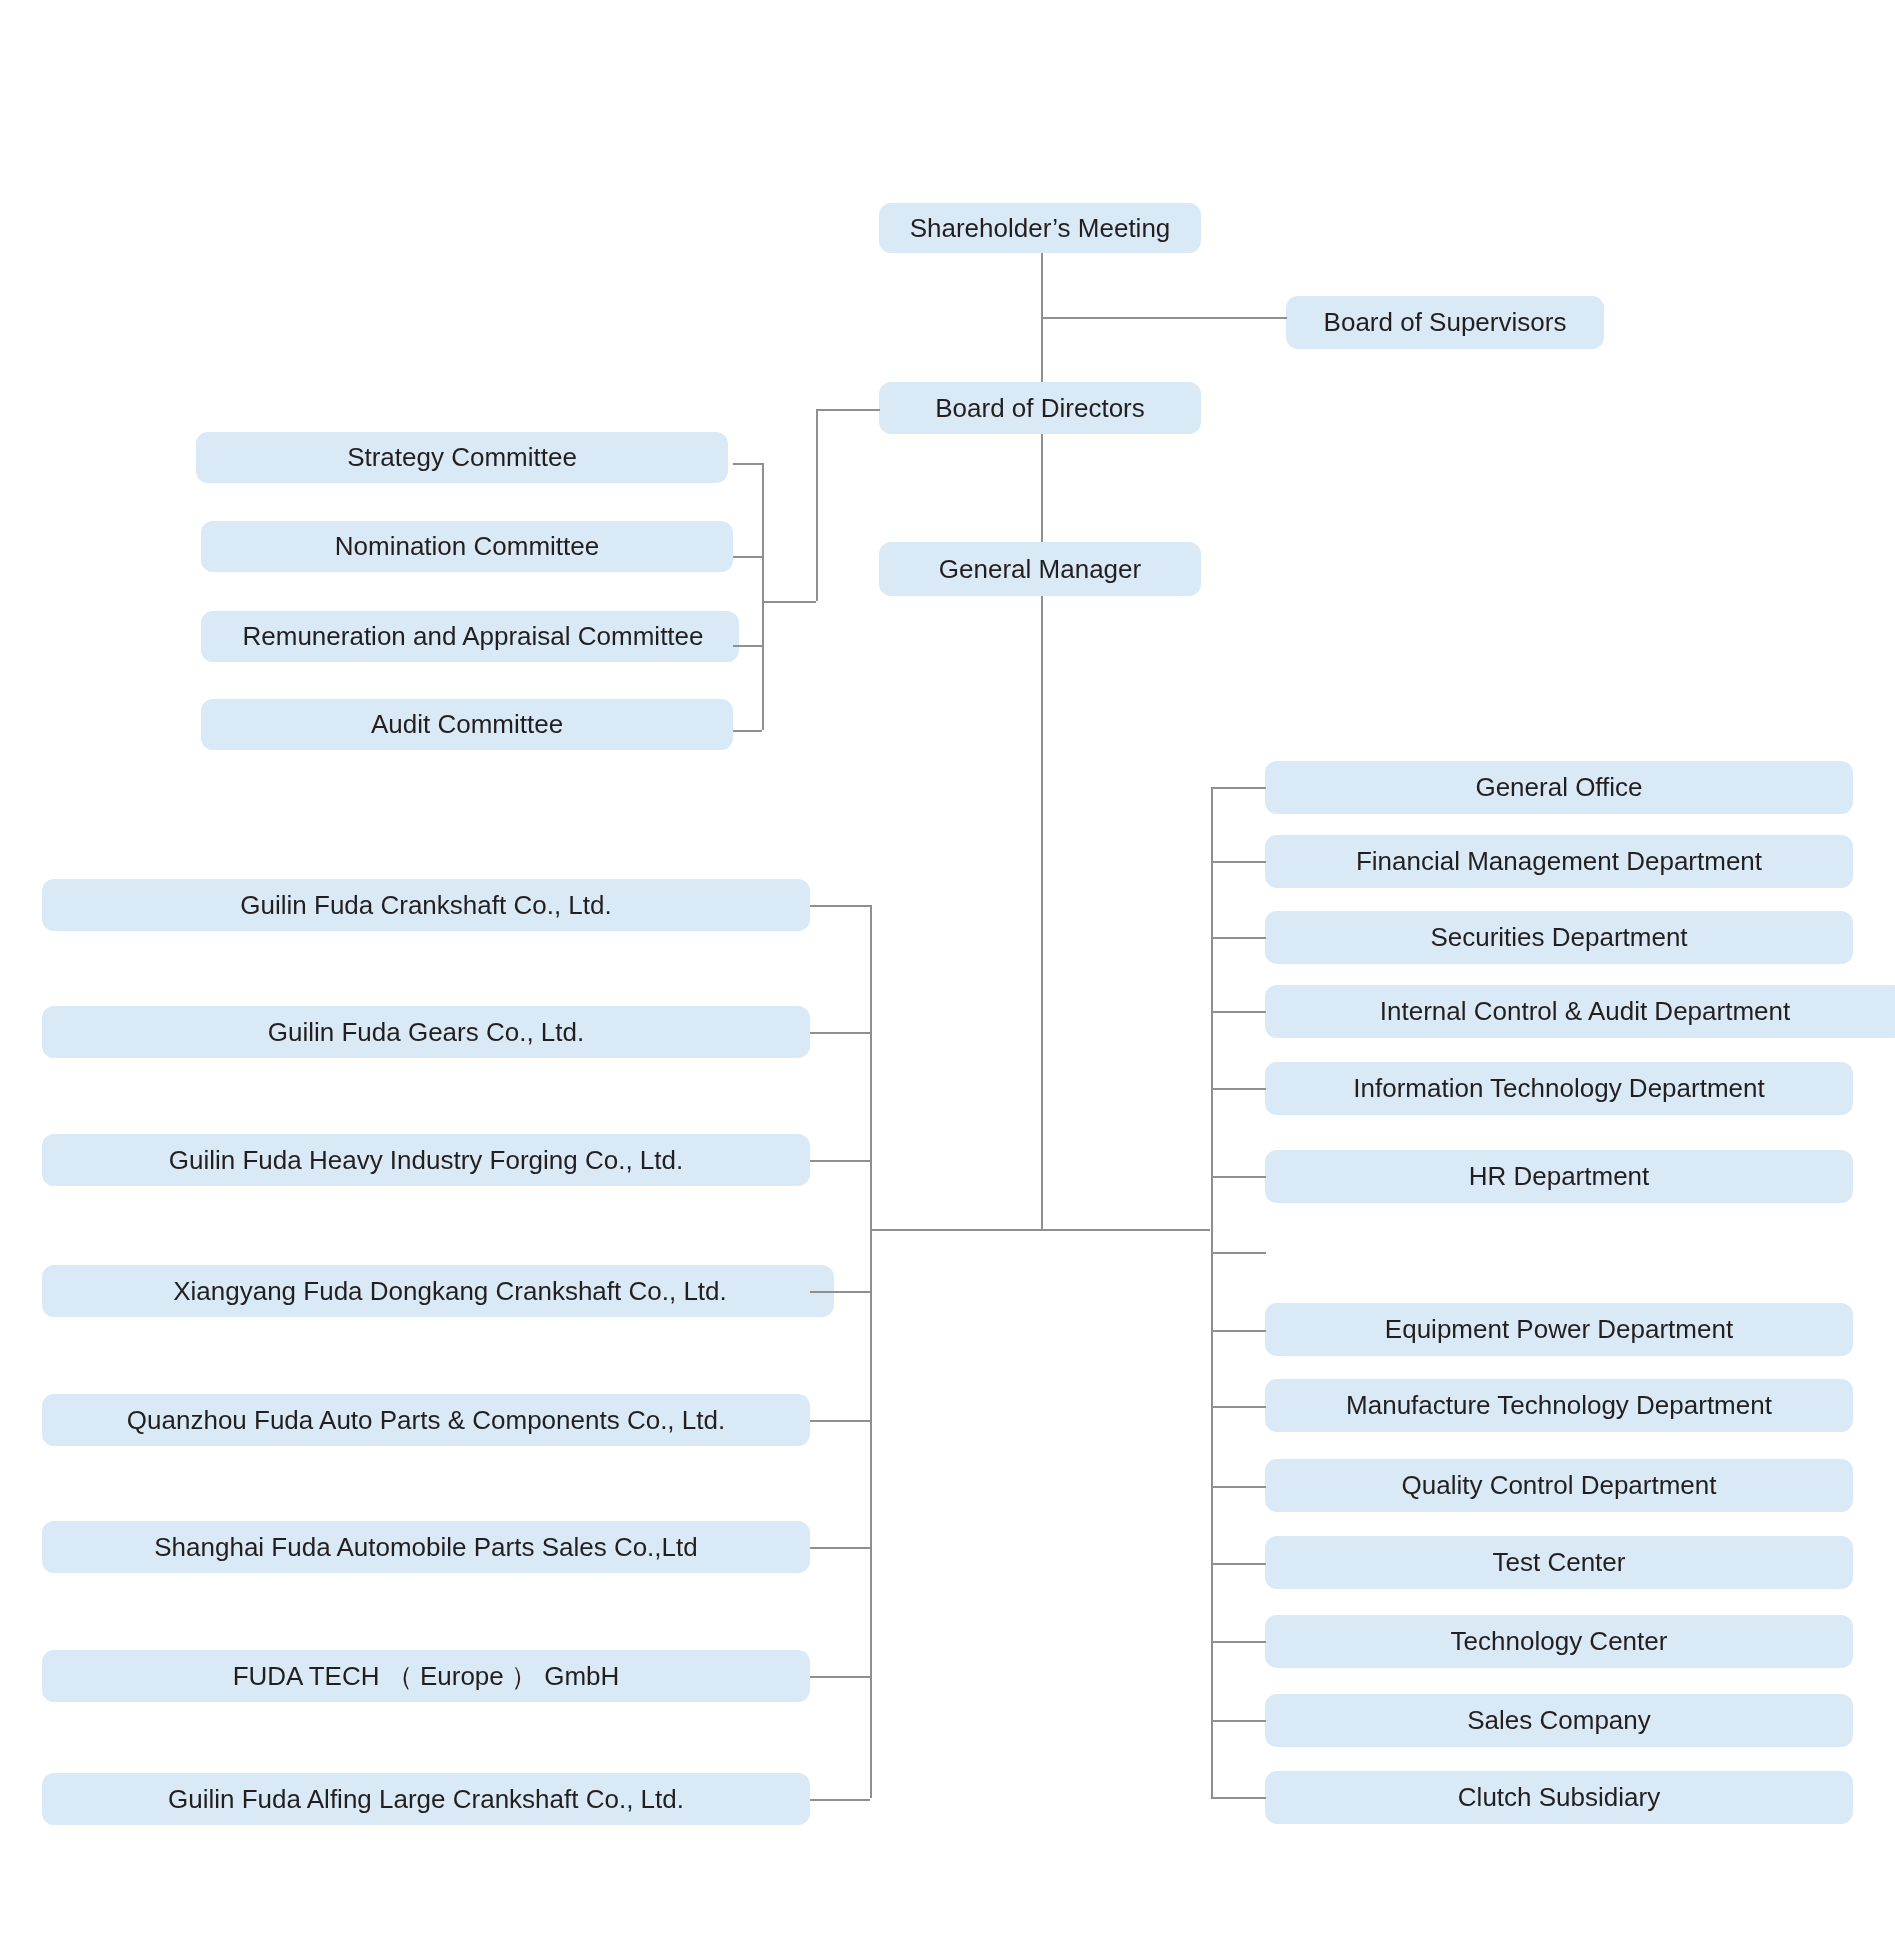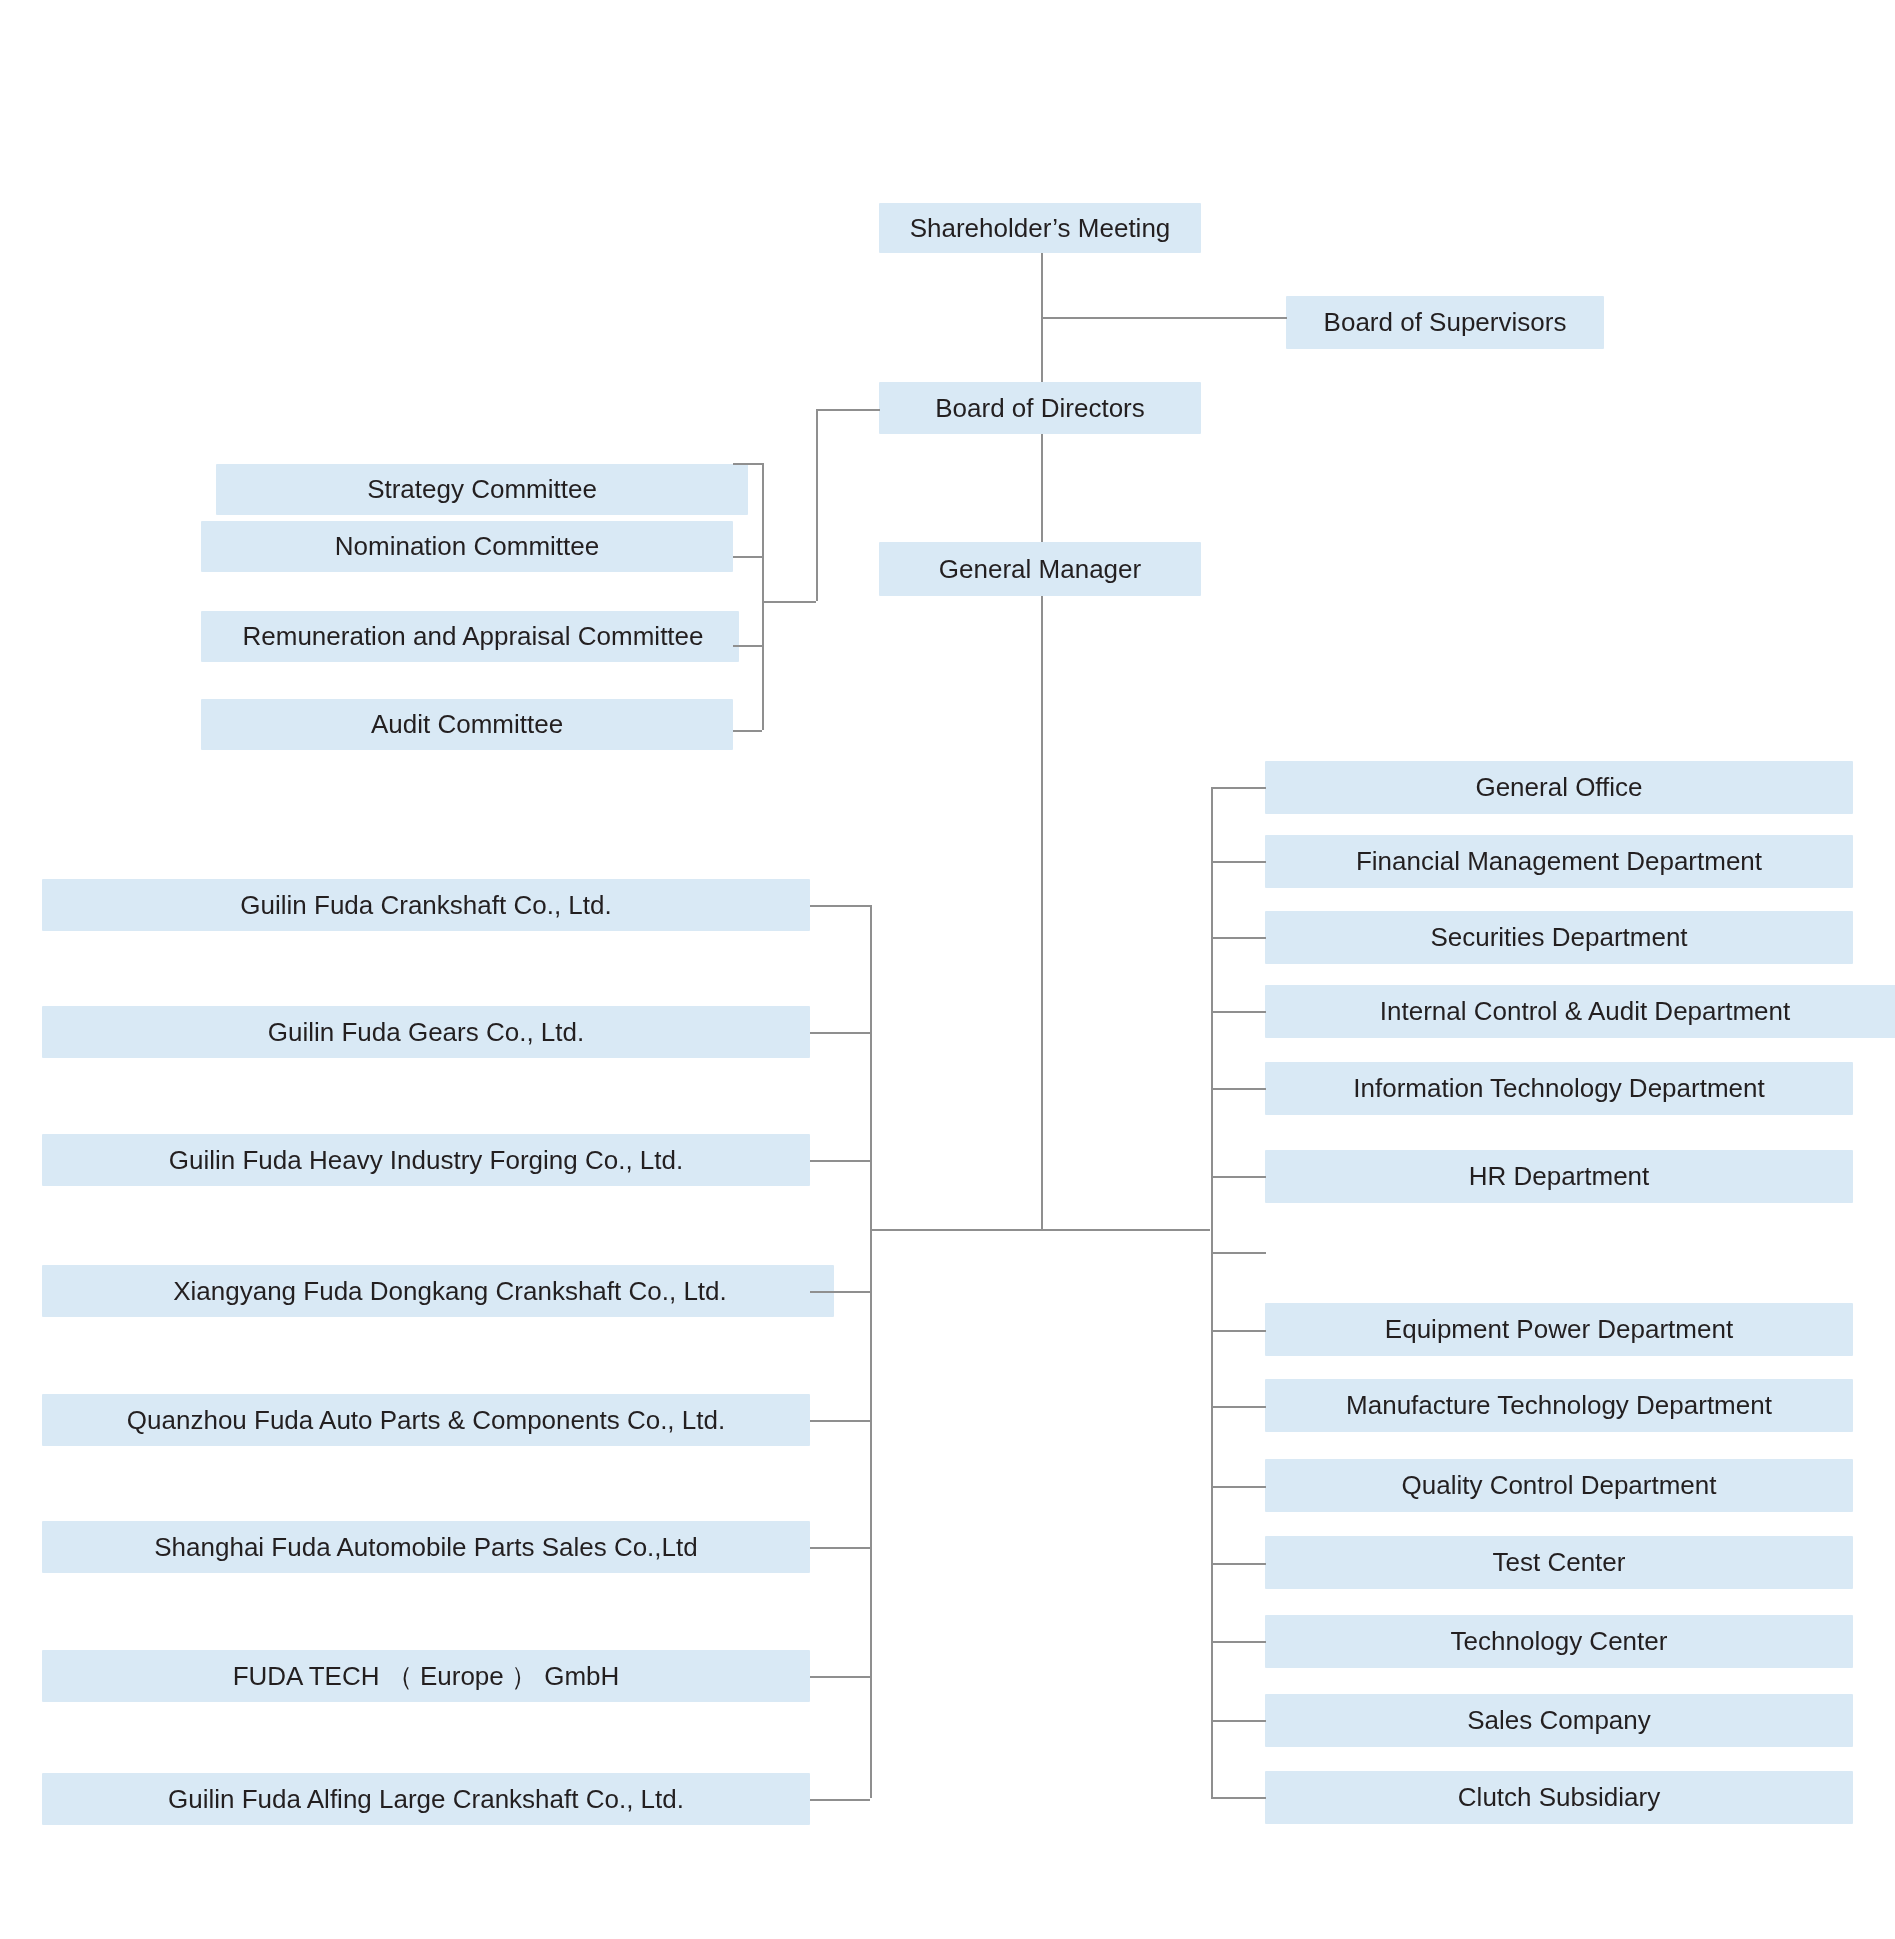--- a/index.html
+++ b/index.html
@@ -11,21 +11,21 @@
   #canvas {
     position: relative;
     width: 1896px;
     height: 1939px;
     background: var(--bg, #ffffff);
     overflow: hidden;
   }
   .node {
     position: absolute;
     background: var(--box-fill, #d9e9f5);
-    border-radius: 1px;
+    border-radius: 12px;
     display: flex;
     align-items: center;
     justify-content: center;
     text-align: left;
     color: var(--text-color, #231f20);
     font-size: 26px;
     line-height: 1.1;
     white-space: nowrap;
   }
   .edge {
@@ -34,21 +34,21 @@
   }
 </style>
 </head>
 <body>
 
 <div id="canvas" style="--bg: #ffffff; --box-fill: #d9e9f5; --line-color: #8f8f8f; --text-color: #231f20;">
     <div class="node" style="left: 879px; top: 203px; width: 322px; height: 50px;">Shareholder’s Meeting</div>
     <div class="node" style="left: 1286px; top: 296px; width: 318px; height: 53px;">Board of Supervisors</div>
     <div class="node" style="left: 879px; top: 382px; width: 322px; height: 52px;">Board of Directors</div>
     <div class="node" style="left: 879px; top: 542px; width: 322px; height: 54px;">General Manager</div>
-    <div class="node" style="left: 216px; top: 432px; width: 532px; height: 51px; margin-top: 32px;">Strategy Committee</div>
+    <div class="node" style="left: 196px; top: 432px; width: 532px; height: 51px;">Strategy Committee</div>
     <div class="node" style="left: 201px; top: 521px; width: 532px; height: 51px;">Nomination Committee</div>
     <div class="node" style="left: 201px; top: 611px; width: 532px; height: 51px; padding-left: 6px;">Remuneration and Appraisal Committee</div>
     <div class="node" style="left: 201px; top: 699px; width: 532px; height: 51px;">Audit Committee</div>
     <div class="node" style="left: 42px; top: 879px; width: 768px; height: 52px;">Guilin Fuda Crankshaft Co., Ltd.</div>
     <div class="node" style="left: 42px; top: 1006px; width: 768px; height: 52px;">Guilin Fuda Gears Co., Ltd.</div>
     <div class="node" style="left: 42px; top: 1134px; width: 768px; height: 52px;">Guilin Fuda Heavy Industry Forging Co., Ltd.</div>
     <div class="node" style="left: 42px; top: 1265px; width: 768px; height: 52px; padding-left: 24px;">Xiangyang Fuda Dongkang Crankshaft Co., Ltd.</div>
     <div class="node" style="left: 42px; top: 1394px; width: 768px; height: 52px;">Quanzhou Fuda Auto Parts &amp; Components Co., Ltd.</div>
     <div class="node" style="left: 42px; top: 1521px; width: 768px; height: 52px;">Shanghai Fuda Automobile Parts Sales Co.,Ltd</div>
     <div class="node" style="left: 42px; top: 1650px; width: 768px; height: 52px;">FUDA TECH （ Europe ） GmbH</div>

